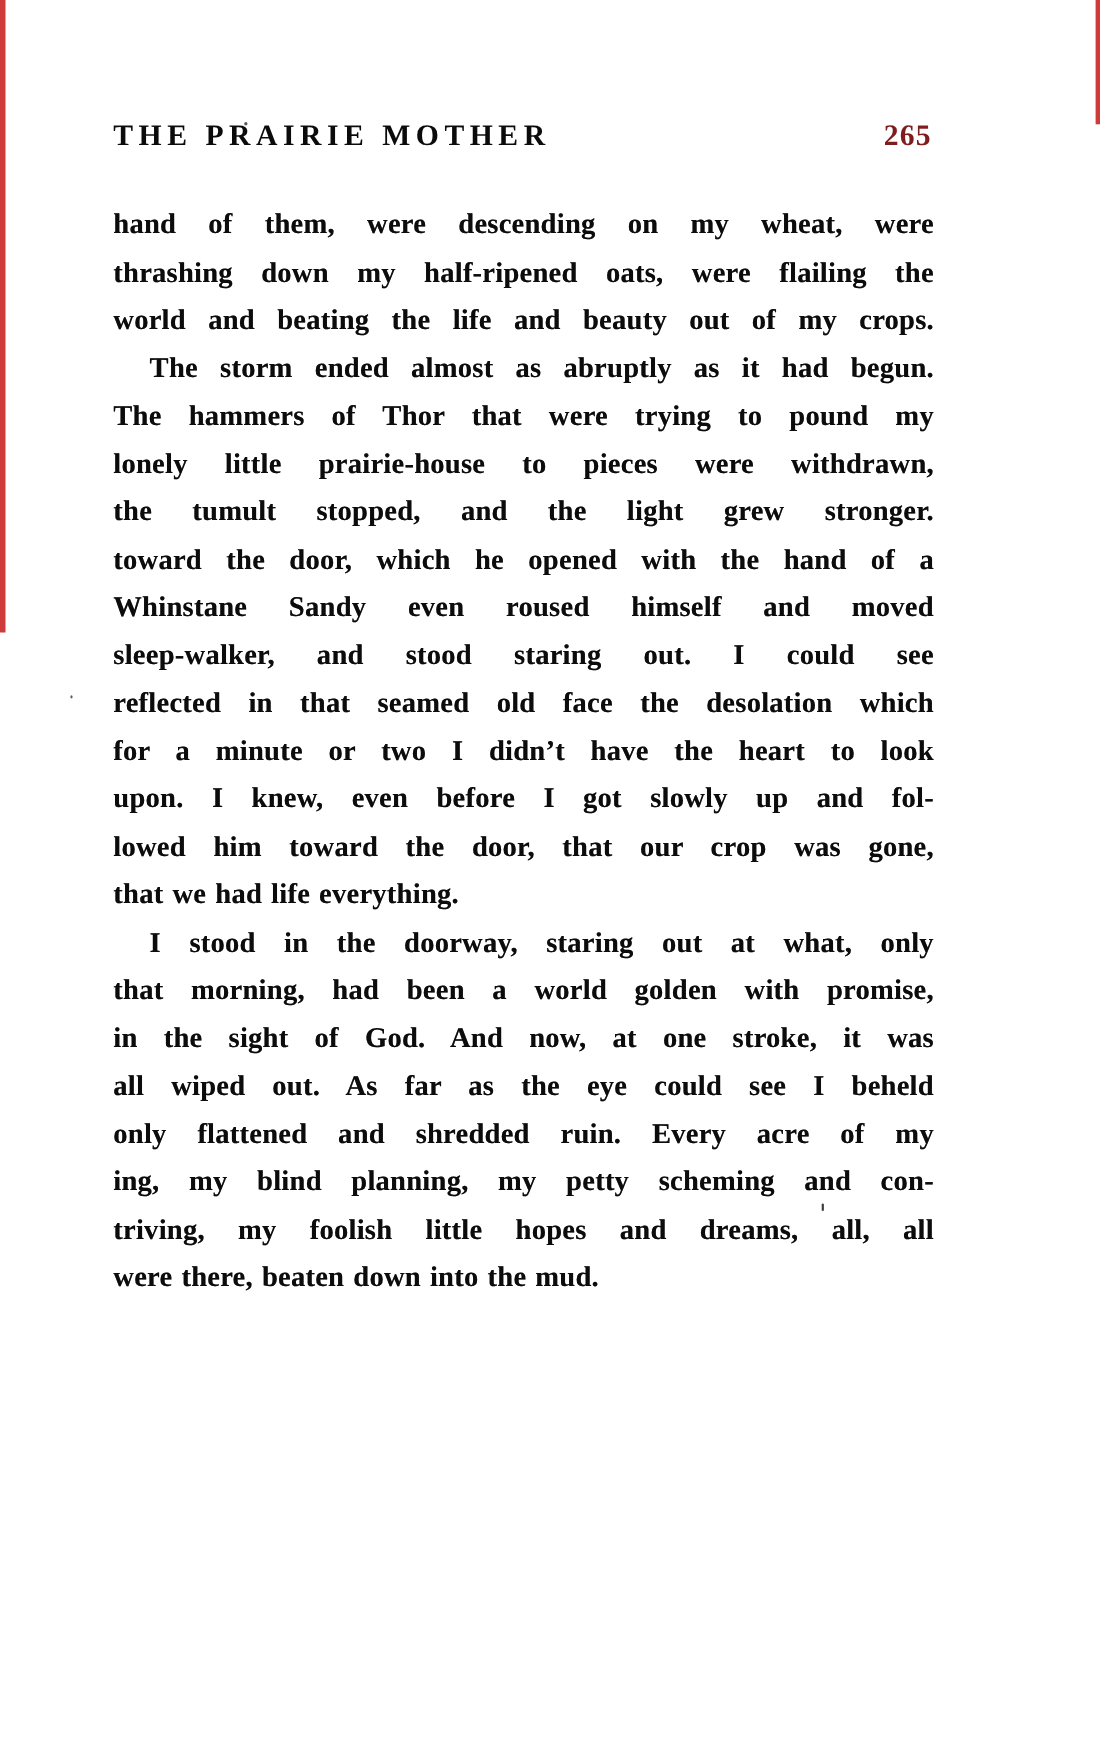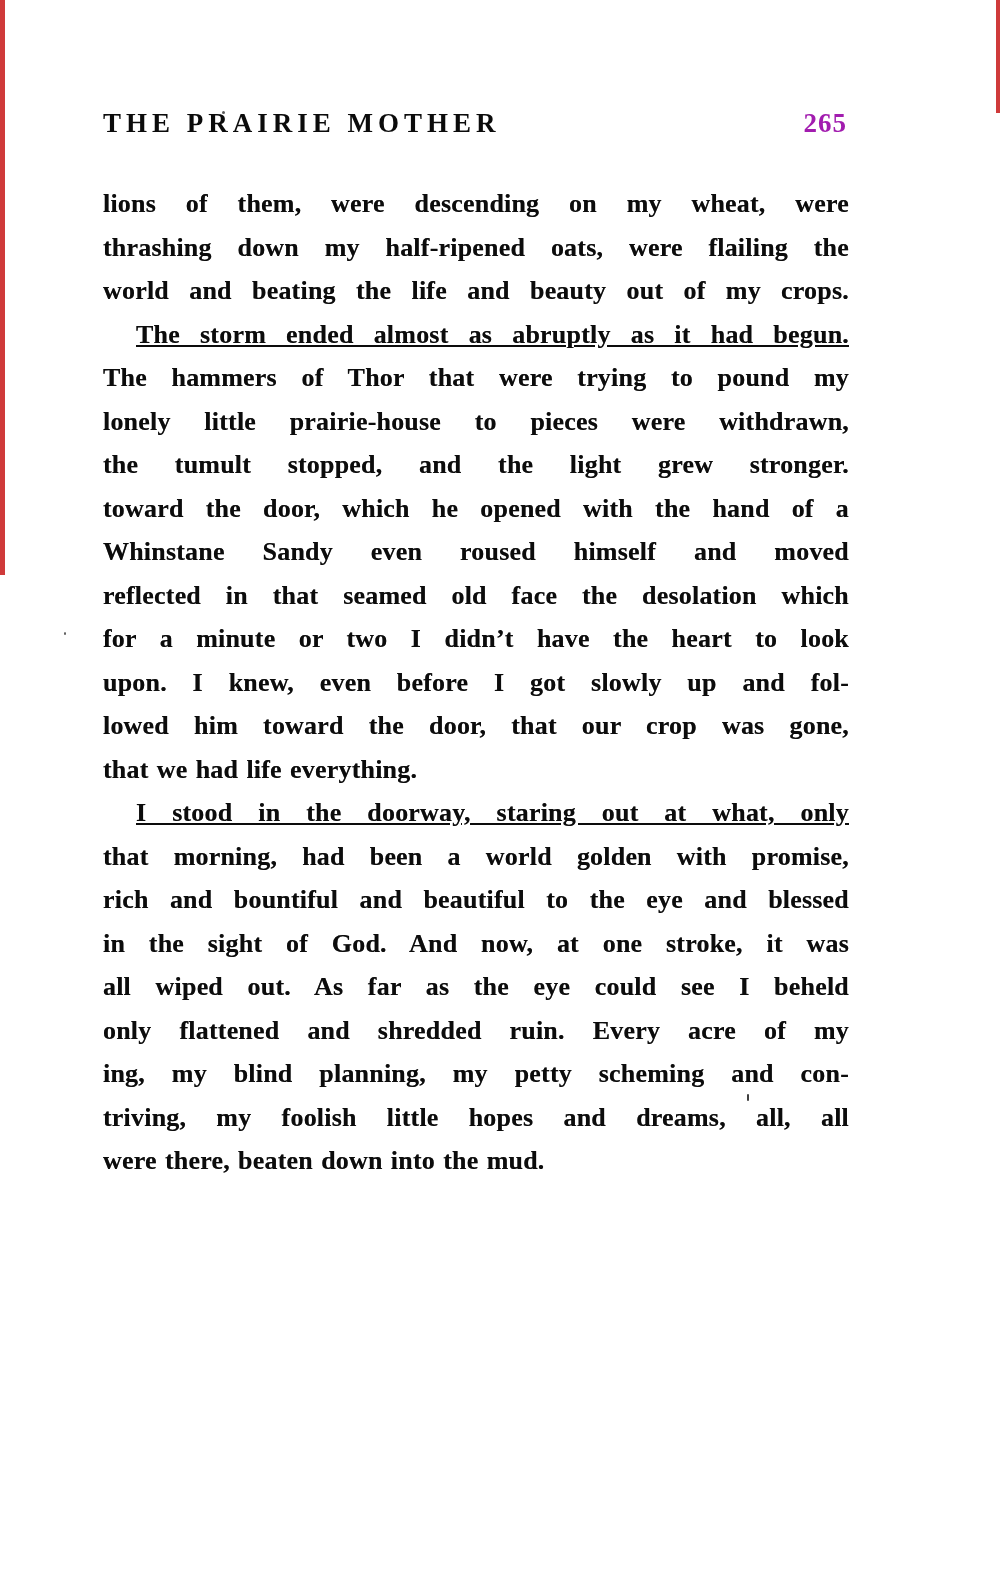--- a/index.html
+++ b/index.html
@@ -34,21 +34,21 @@
     font-weight: 700;
     letter-spacing: 5px;
     color: #0b0b0b;
   }
   .page-number {
     position: absolute;
     right: 2px; top: 0;
     font-size: 27px;
     font-weight: 700;
     letter-spacing: 1px;
-    color: #a21caf;
+    color: #7f1d1d;
   }
 
   
   .body-text {
     position: absolute;
     left: 103px; top: 182px;
     width: 746px;
   }
   .line {
     font-size: 26px;
@@ -57,21 +57,21 @@
     height: 43.5px;
     letter-spacing: 0.2px;
     word-spacing: 1.5px;
     color: #0c0c0c;
     text-align: justify;
     text-align-last: left;
     overflow: hidden;
     text-shadow: 0 0 0.5px rgba(10,10,10,0.55);
   }
   .line.j { text-align-last: justify; }
-  .line.ind { text-indent: 33px; text-decoration: underline; }
+  .line.ind { text-indent: 33px; }
 
   
   .speck {
     position: absolute;
     background: #5a5a5a;
     border-radius: 50%;
   }
   .speck.s1 { left: 222px; top: 111px; width: 3px; height: 3px; }
   .speck.s2 { left: 64px;  top: 632px; width: 2px; height: 3px; }
   .speck.s3 { left: 747px; top: 1094px; width: 2px; height: 7px; border-radius: 1px; background: #3f3f3f; }
@@ -88,41 +88,41 @@
   <div class="speck s2"></div>
   <div class="speck s3"></div>
 
   <header class="running-head">
     <span class="running-title">THE PRAIRIE MOTHER</span>
     <span class="page-number">265</span>
   </header>
 
   <main class="body-text">
       <div>
-        <div class="line j">lions of them, were descending on my wheat, were</div>
+        <div class="line j">hand of them, were descending on my wheat, were</div>
         <div class="line j">thrashing down my half-ripened oats, were flailing the</div>
         <div class="line j">world and beating the life and beauty out of my crops.</div>
       </div>
       <div>
         <div class="line j ind">The storm ended almost as abruptly as it had begun.</div>
         <div class="line j">The hammers of Thor that were trying to pound my</div>
         <div class="line j">lonely little prairie-house to pieces were withdrawn,</div>
         <div class="line j">the tumult stopped, and the light grew stronger.</div>
         <div class="line j">toward the door, which he opened with the hand of a</div>
         <div class="line j">Whinstane Sandy even roused himself and moved</div>
+        <div class="line j">sleep-walker, and stood staring out.  I could see</div>
         <div class="line j">reflected in that seamed old face the desolation which</div>
         <div class="line j">for a minute or two I didn’t have the heart to look</div>
         <div class="line j">upon.  I knew, even before I got slowly up and fol-</div>
         <div class="line j">lowed him toward the door, that our crop was gone,</div>
         <div class="line">that we had life everything.</div>
       </div>
       <div>
         <div class="line j ind">I stood in the doorway, staring out at what, only</div>
         <div class="line j">that morning, had been a world golden with promise,</div>
-        <div class="line j">rich and bountiful and beautiful to the eye and blessed</div>
         <div class="line j">in the sight of God.  And now, at one stroke, it was</div>
         <div class="line j">all wiped out.  As far as the eye could see I beheld</div>
         <div class="line j">only flattened and shredded ruin.  Every acre of my</div>
         <div class="line j">ing, my blind planning, my petty scheming and con-</div>
         <div class="line j">triving, my foolish little hopes and dreams, all, all</div>
         <div class="line">were there, beaten down into the mud.</div>
       </div>
     </main>
 
 </div>

